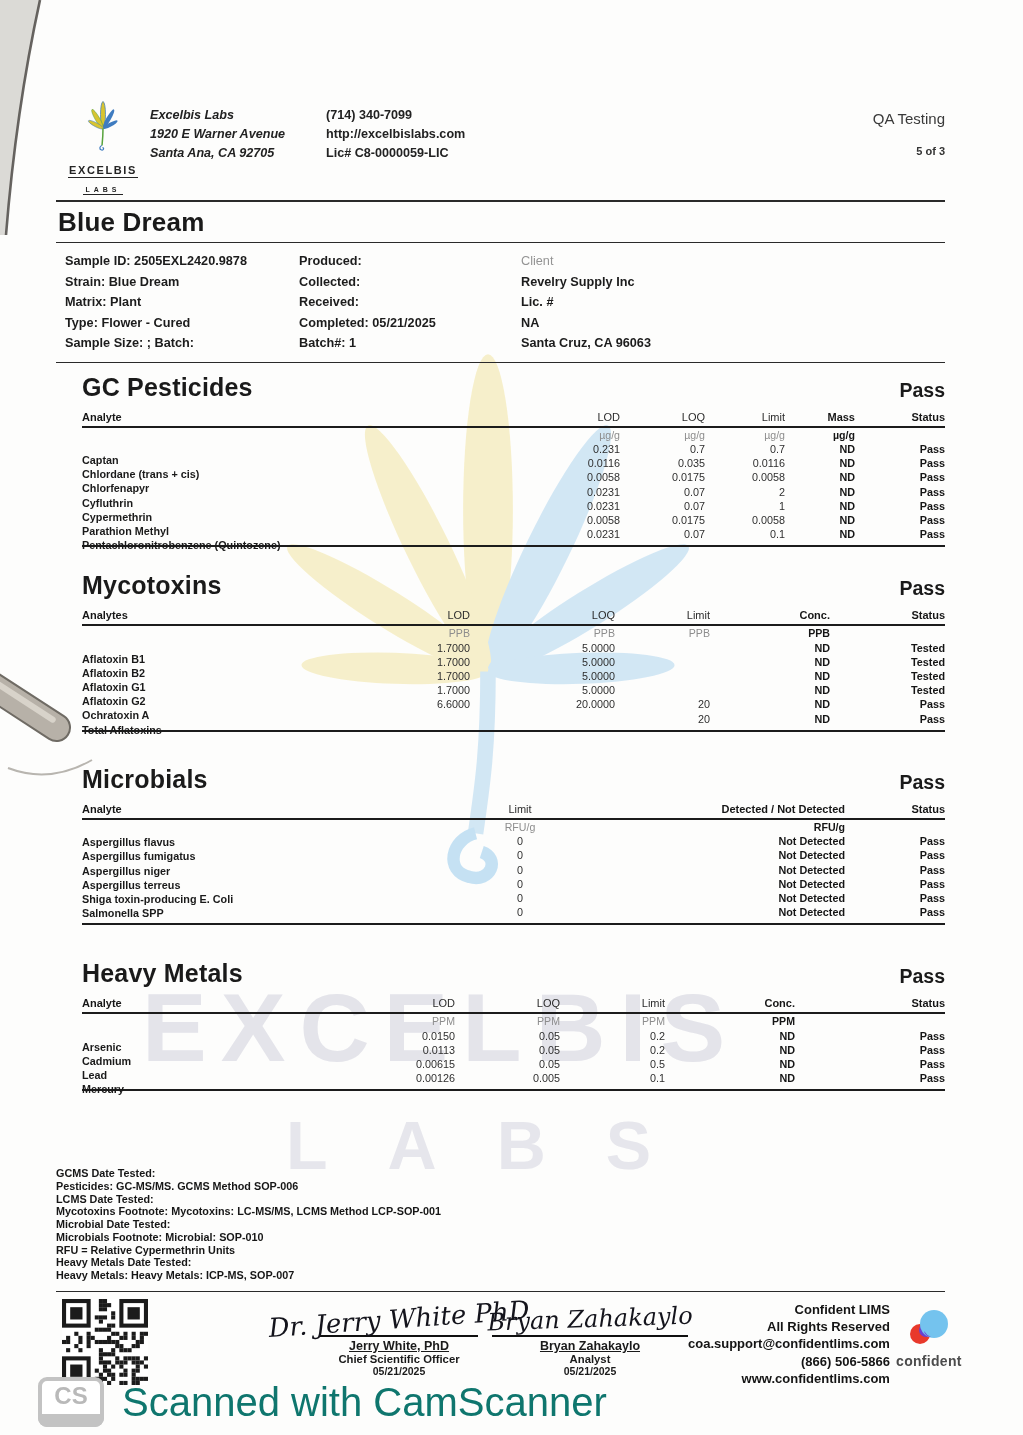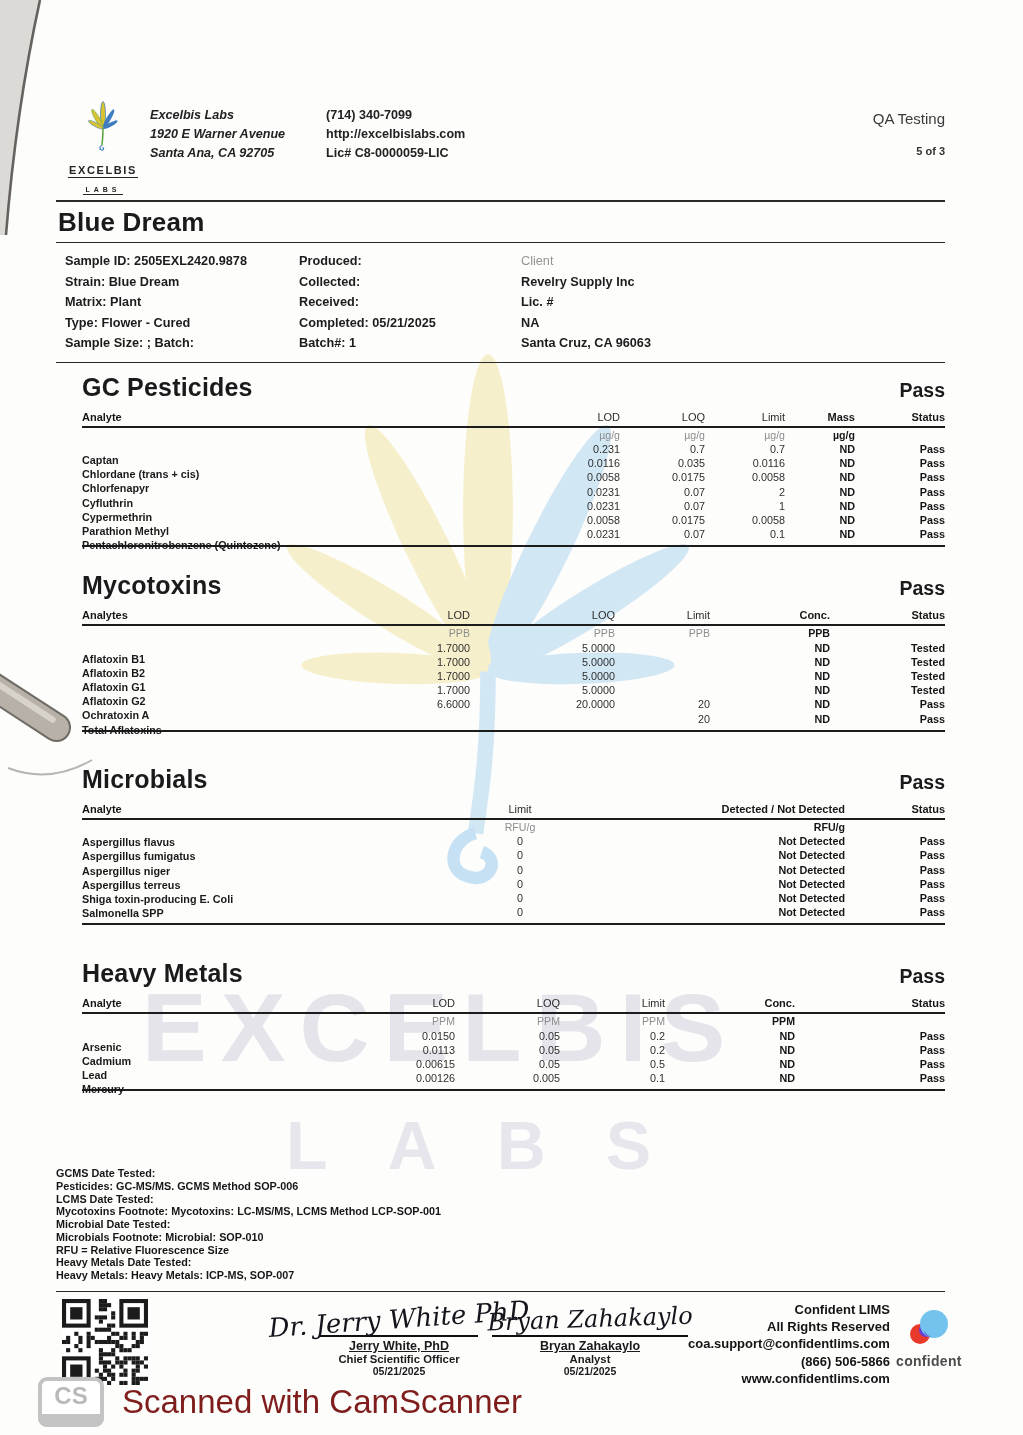--- a/index.html
+++ b/index.html
@@ -78,21 +78,21 @@
   .logo2{width:78px;flex:0 0 auto;text-align:center;padding-top:10px;}
   .logo2-txt{font-size:14px;font-weight:700;color:#4c4c4c;letter-spacing:.3px;margin-top:2px;}
   
   .disclaimer{margin-top:5px;font-size:10.6px;font-weight:600;line-height:13.2px;color:#131313;}
   
   .cs-footer{position:absolute;left:38px;bottom:8px;display:flex;align-items:center;gap:18px;z-index:3;}
   .cs-badge{width:66px;height:50px;border:4px solid #c3c3c3;border-radius:9px;position:relative;
             color:#b9b9b9;font-weight:700;font-size:24px;display:flex;align-items:center;justify-content:center;
             padding-bottom:12px;box-sizing:border-box;background:#fff;}
   .cs-badge::after{content:"";position:absolute;left:-4px;right:-4px;bottom:-4px;height:13px;background:#c3c3c3;border-radius:0 0 9px 9px;}
-  .cs-text{font-size:33px;color:#7f1d1d;}
+  .cs-text{font-size:40px;color:#0f766e;}
 </style>
 </head>
 <body>
 
 <div class="page">
 
   <svg class="artifact" style="top:0;left:0;" width="60" height="240" viewBox="0 0 60 240">
     <path d="M0,0 L40,0 Q16,110 6,235 L0,235 Z" fill="#dbdad6"></path>
     <path d="M40,0 Q16,110 6,235" fill="none" stroke="#4e4a46" stroke-width="2.6" opacity="0.85"></path>
   </svg>
@@ -449,21 +449,21 @@
         </div>
     </div>
 
     <div class="footnotes">
       <div class="fnote">GCMS Date Tested:</div>
       <div class="fnote">Pesticides: GC-MS/MS. GCMS Method SOP-006</div>
       <div class="fnote">LCMS Date Tested:</div>
       <div class="fnote">Mycotoxins Footnote: Mycotoxins: LC-MS/MS, LCMS Method LCP-SOP-001</div>
       <div class="fnote">Microbial Date Tested:</div>
       <div class="fnote">Microbials Footnote: Microbial: SOP-010</div>
-      <div class="fnote">RFU = Relative Fluorescence Size</div>
+      <div class="fnote">RFU = Relative Cypermethrin Units</div>
       <div class="fnote">Heavy Metals Date Tested:</div>
       <div class="fnote">Heavy Metals: Heavy Metals: ICP-MS, SOP-007</div>
     </div>
 
     <hr class="rule thin sig-sep">
 
     <div class="sig-row">
       <div class="qr"><svg width="86" height="86" viewBox="0 0 84 84" xmlns="http://www.w3.org/2000/svg">
             <rect width="84" height="84" fill="#fff"></rect>
             <rect x="36" y="0" width="4" height="4" fill="#1b1b1b"></rect>

